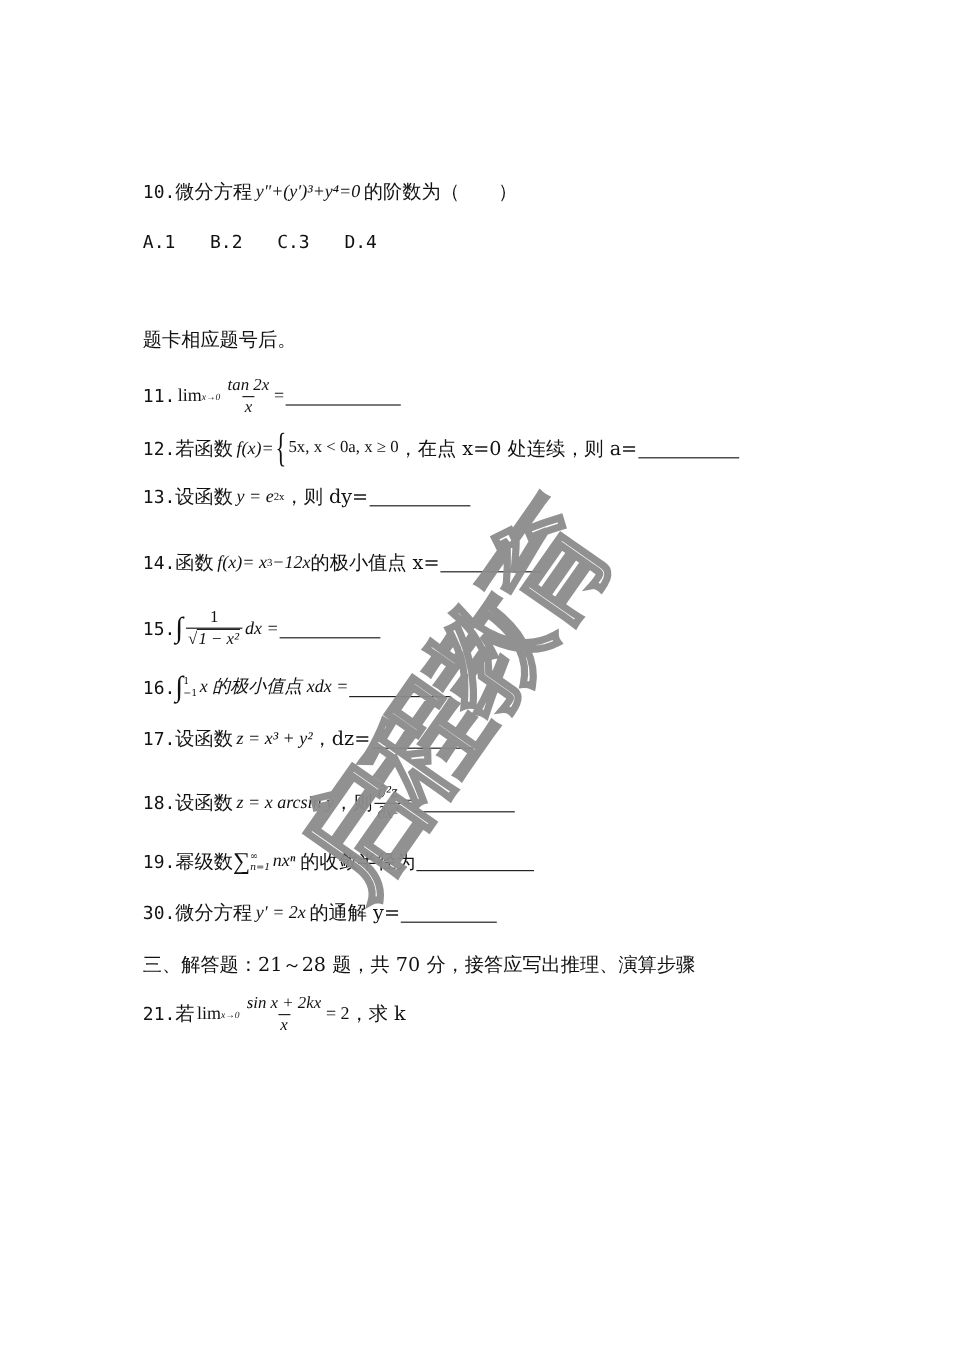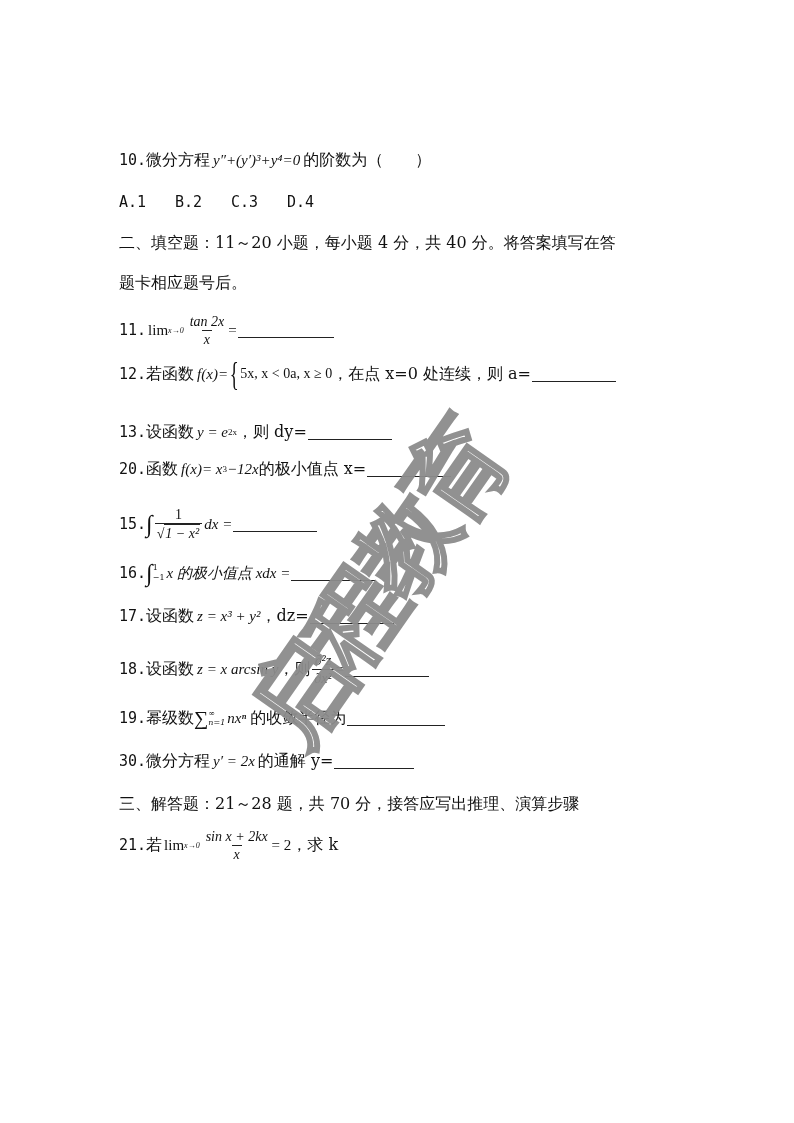--- a/index.html
+++ b/index.html
@@ -56,21 +56,20 @@
     <span>的阶数为（　　）</span>
   </div>
 
   <div class="line mono" style="top:192px;">
     <span class="opt" style="width:56px">A.1</span>
     <span class="opt" style="width:56px">B.2</span>
     <span class="opt" style="width:56px">C.3</span>
     <span class="opt">D.4</span>
   </div>
 
-  <div class="line" style="top:233px;">二、填空题：11～20 小题，每小题 4 分，共 40 分。将答案填写在答</div>
   <div class="line" style="top:273px;">题卡相应题号后。</div>
 
   <div class="line" style="top:312px; height:36px;">
     <span class="mono">11.</span>
     <span class="lim">
       <span class="l">lim</span>
       <span class="s">x→0</span>
     </span>
     <span class="frac math">
       <span class="num">tan 2x</span>
@@ -88,31 +87,31 @@
       <span class="brace">{</span>
       <span class="cases math up">
         <span>5x, x &lt; 0</span>
         <span>a, x ≥ 0</span>
       </span>
     </span>
     <span>，在点 x=0 处连续，则 a=</span>
     <span class="blank" style="width:84px"></span>
   </div>
 
-  <div class="line" style="top:422px;">
+  <div class="line" style="top:404px;">
     <span class="mono">13.</span>
     <span>设函数</span>
     <span class="math" style="margin-left:3px">y = e</span>
       <span class="math sup">2x</span>
     <span>，则 dy=</span>
     <span class="blank" style="width:84px"></span>
   </div>
 
   <div class="line" style="top:459px;">
-    <span class="mono">20.</span>
+    <span class="mono">14.</span>
     <span>函数</span>
     <span class="math" style="margin-left:3px">f(x)= x</span>
       <span class="math sup">3</span>
       <span class="math"> −12x</span>
     <span>的极小值点 x=</span>
     <span class="blank" style="width:84px"></span>
   </div>
 
   <div class="line" style="top:504px; height:40px;">
     <span class="mono">15.</span>

